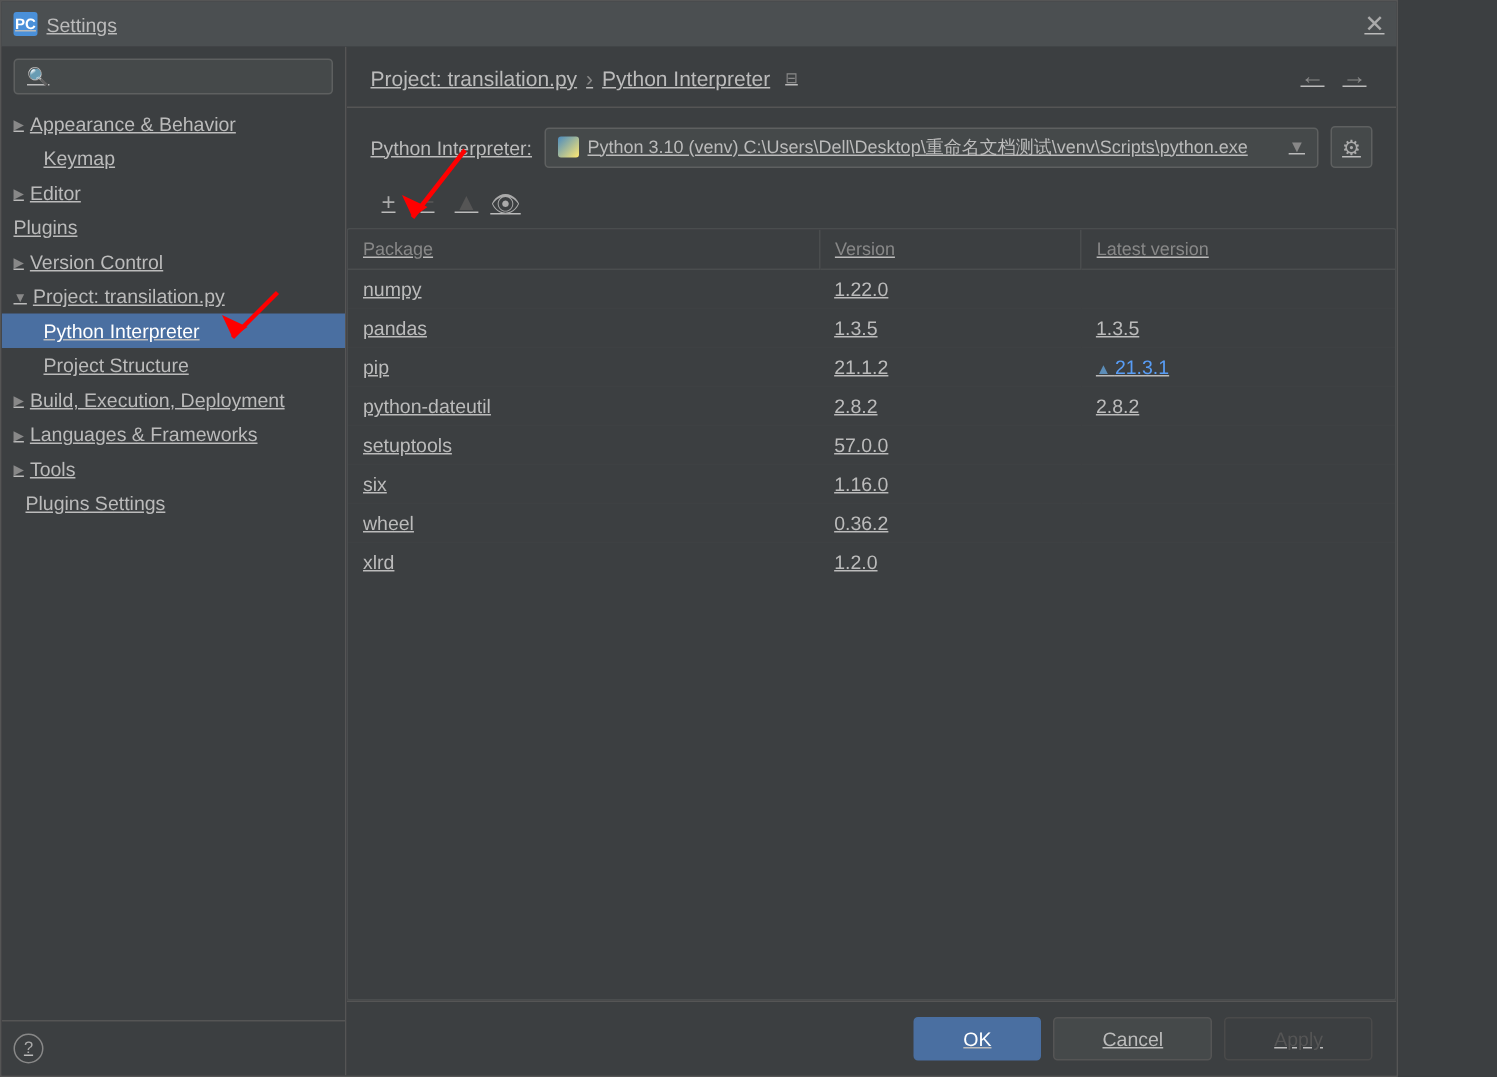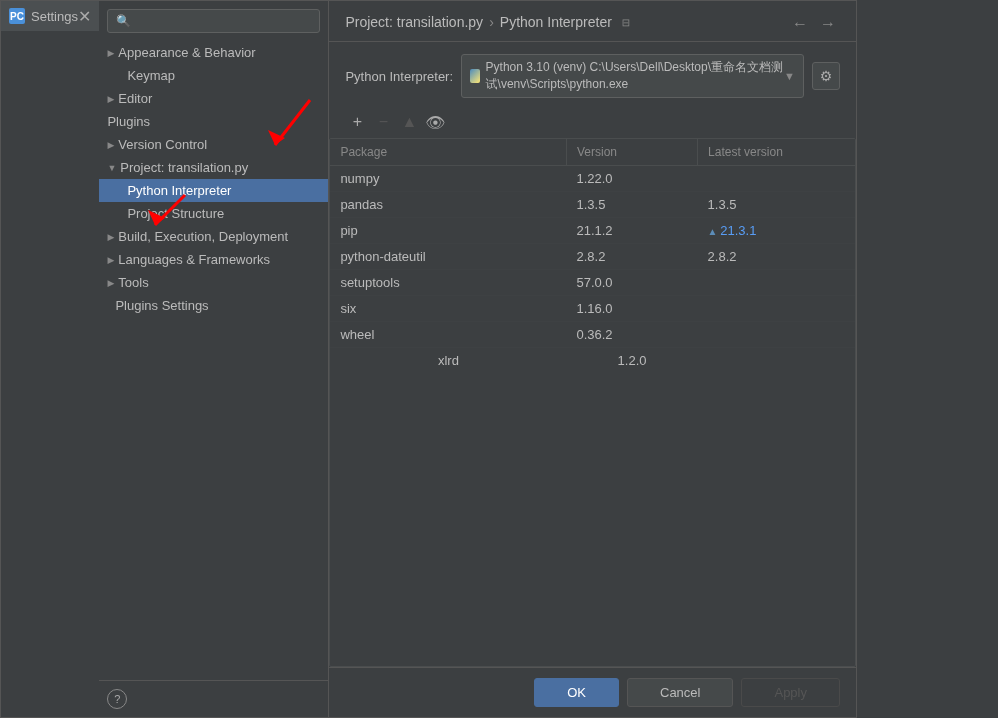--- a/index.html
+++ b/index.html
@@ -6,26 +6,27 @@
     body {
       font-family: 'Segoe UI', Arial, sans-serif;
       font-size: 13px;
       background: #3c3f41;
       color: #bbbbbb;
       width: 998px;
       height: 718px;
       overflow: hidden;
     }
     .window {
-      width: 857px;
+      width: 932px;
       height: 718px;
       display: flex;
-      flex-direction: row;
+      flex-direction: column;
       background: #3c3f41;
       border: 1px solid #555;
+      text-decoration: underline;
     }
     .title-bar {
       display: flex;
       align-items: center;
       justify-content: space-between;
       background: #4b4f51;
       padding: 0 8px;
       height: 30px;
       flex-shrink: 0;
     }
@@ -245,21 +246,21 @@
       padding: 6px 10px;
       color: #888;
       font-weight: normal;
       font-size: 12px;
       border-right: 1px solid #4a4d4e;
     }
     thead th:last-child { border-right: none; }
     tbody tr {
       border-bottom: 1px solid #3e4143;
     }
-    tbody tr:last-child { border-bottom: none; text-align: center; }
+    tbody tr:last-child { border-bottom: none; }
     tbody td {
       padding: 5px 10px;
       color: #bbbbbb;
       font-size: 13px;
     }
     .col-pkg { width: 45%; }
     .col-ver { width: 25%; }
     .col-latest { width: 30%; }
     
     .footer {

